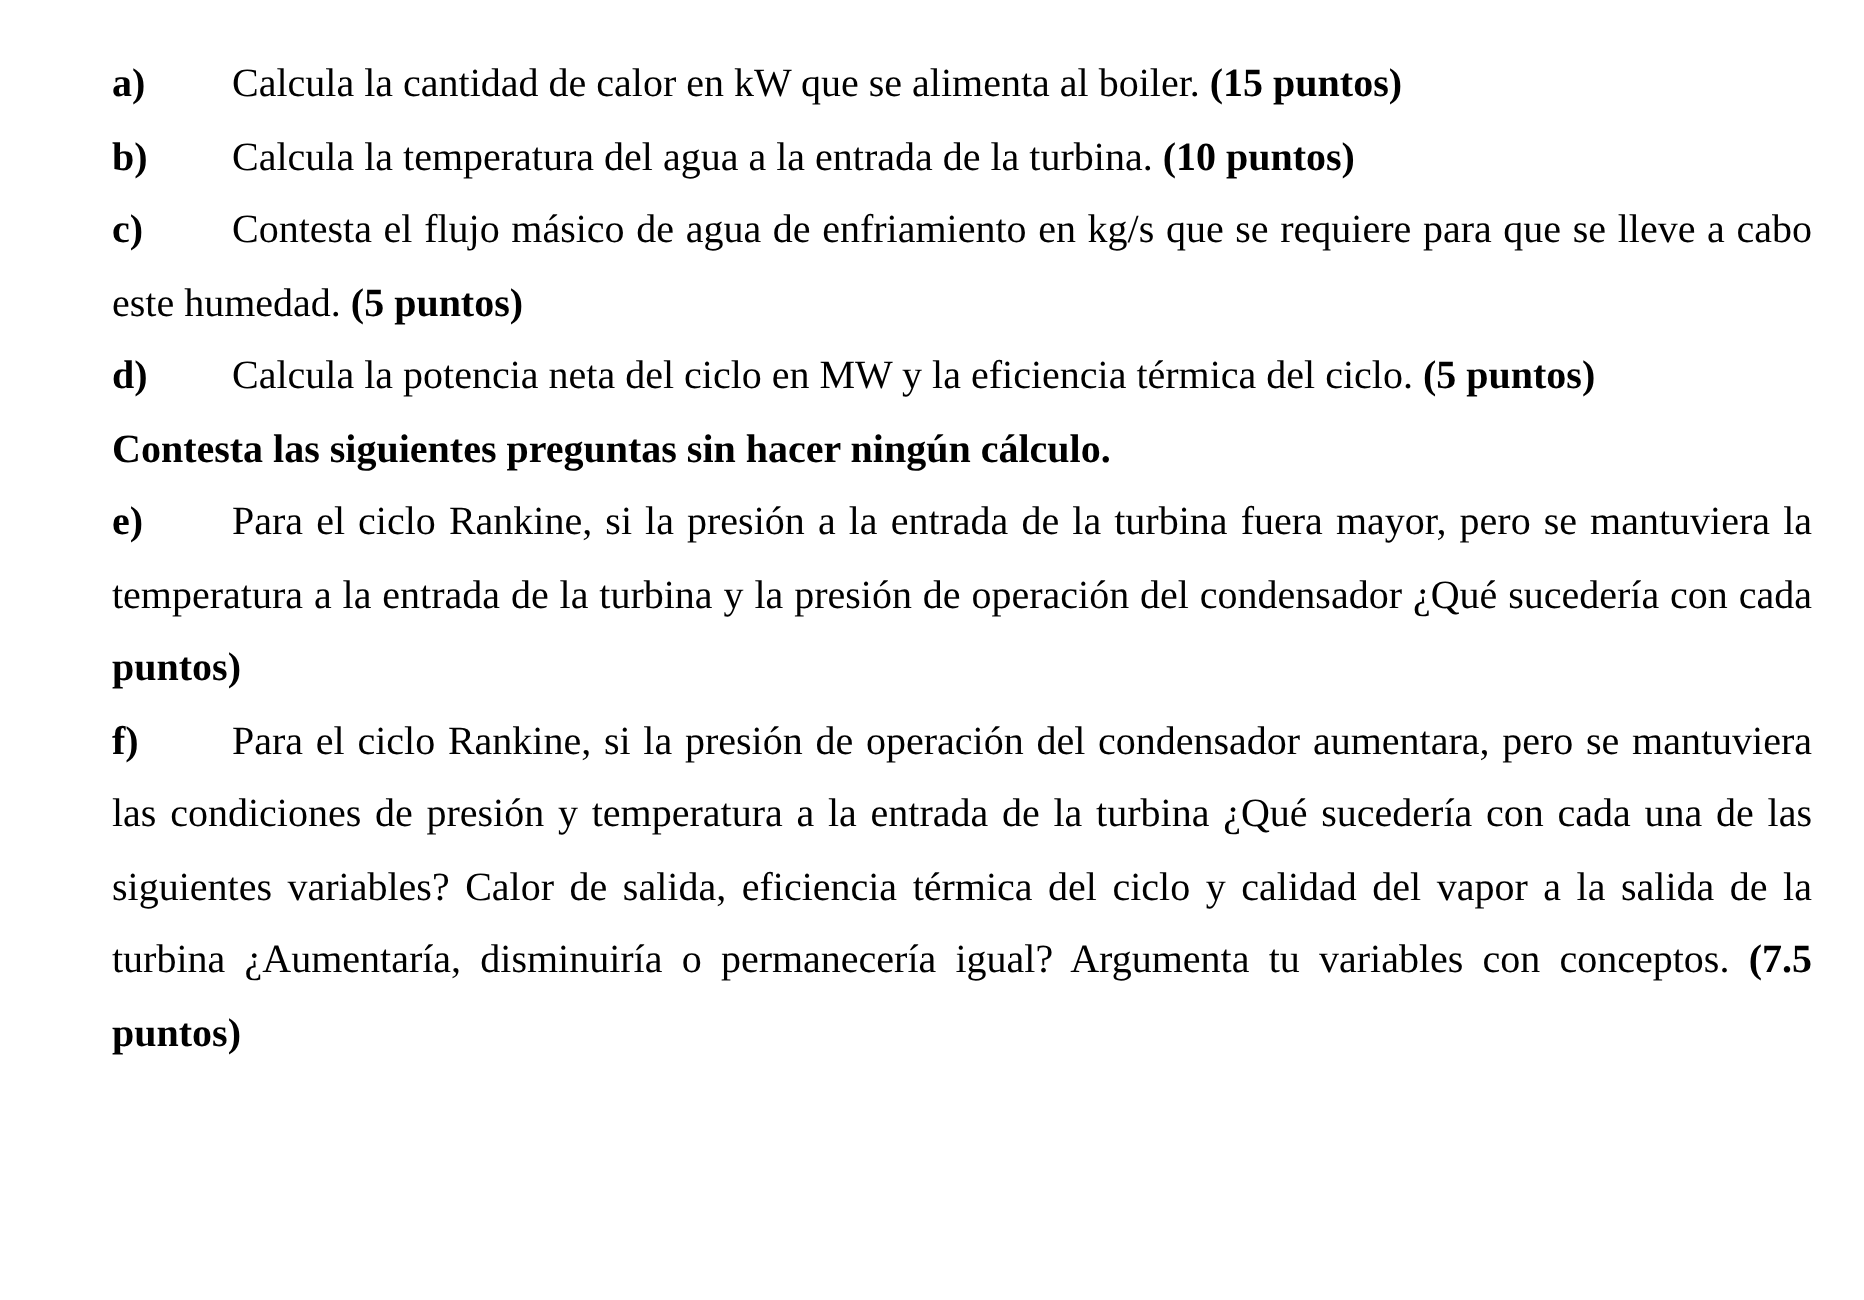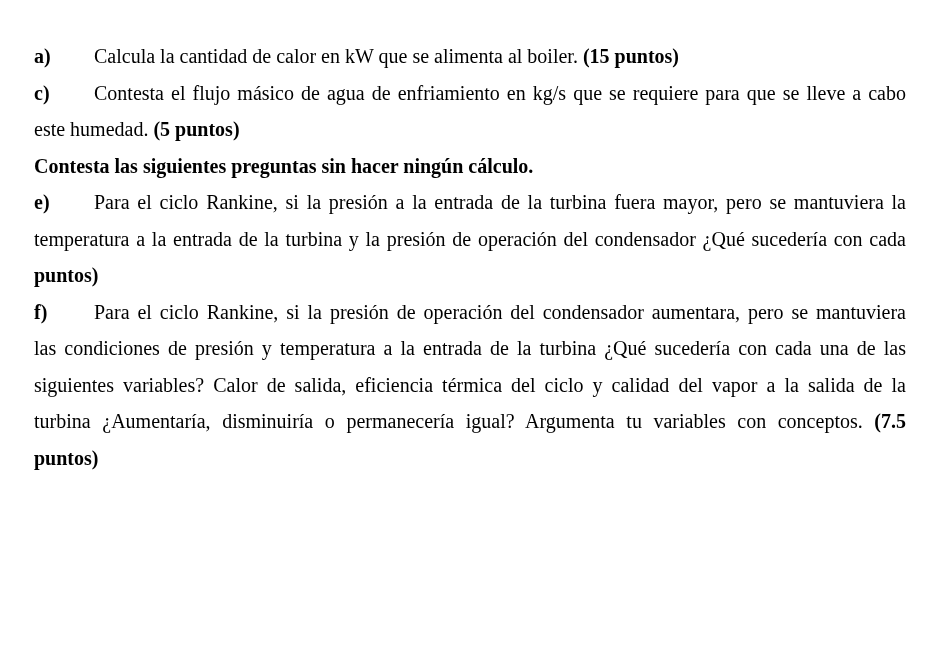--- a/index.html
+++ b/index.html
@@ -6,22 +6,21 @@
   body {
     width: 932px;
     height: 650px;
     background: #ffffff;
     color: #000000;
     font-family: "Liberation Serif", serif;
     font-size: 20px;
     overflow: hidden;
   }
   .document {
-    padding: 24px 26px 0 34px;
-    margin-top: 14px;
+    padding: 24px 26px 0 56px;
   }
   .paragraph { margin: 0; }
   .line {
     line-height: 36.5px;
     text-align: left;
     white-space: normal;
   }
   .line.justified {
     text-align: justify;
     text-align-last: justify;
@@ -36,22 +35,28 @@
   }
 </style>
 </head>
 <body>
 
 <div class="document" style="background: rgb(255, 255, 255); color: rgb(0, 0, 0);">
     <div class="paragraph">
       <div class="line"><span class="seg bold label">a)</span><span class="seg">Calcula la cantidad de calor en kW que se alimenta al boiler. </span><span class="seg bold">(15 puntos)</span></div>
     </div>
     <div class="paragraph">
+      <div class="line"><span class="seg bold label">b)</span><span class="seg">Calcula la temperatura del agua a la entrada de la turbina. </span><span class="seg bold">(10 puntos)</span></div>
+    </div>
+    <div class="paragraph">
       <div class="line justified"><span class="seg bold label">c)</span><span class="seg">Contesta el flujo másico de agua de enfriamiento en kg/s que se requiere para que se lleve a cabo</span></div>
       <div class="line"><span class="seg">este humedad. </span><span class="seg bold">(5 puntos)</span></div>
+    </div>
+    <div class="paragraph">
+      <div class="line"><span class="seg bold label">d)</span><span class="seg">Calcula la potencia neta del ciclo en MW y la eficiencia térmica del ciclo. </span><span class="seg bold">(5 puntos)</span></div>
     </div>
     <div class="paragraph">
       <div class="line"><span class="seg bold">Contesta las siguientes preguntas sin hacer ningún cálculo.</span></div>
     </div>
     <div class="paragraph">
       <div class="line justified"><span class="seg bold label">e)</span><span class="seg">Para el ciclo Rankine, si la presión a la entrada de la turbina fuera mayor, pero se mantuviera la</span></div>
       <div class="line justified"><span class="seg">temperatura a la entrada de la turbina y la presión de operación del condensador ¿Qué sucedería con cada</span></div>
       <div class="line"><span class="seg bold">puntos)</span></div>
     </div>
     <div class="paragraph">

